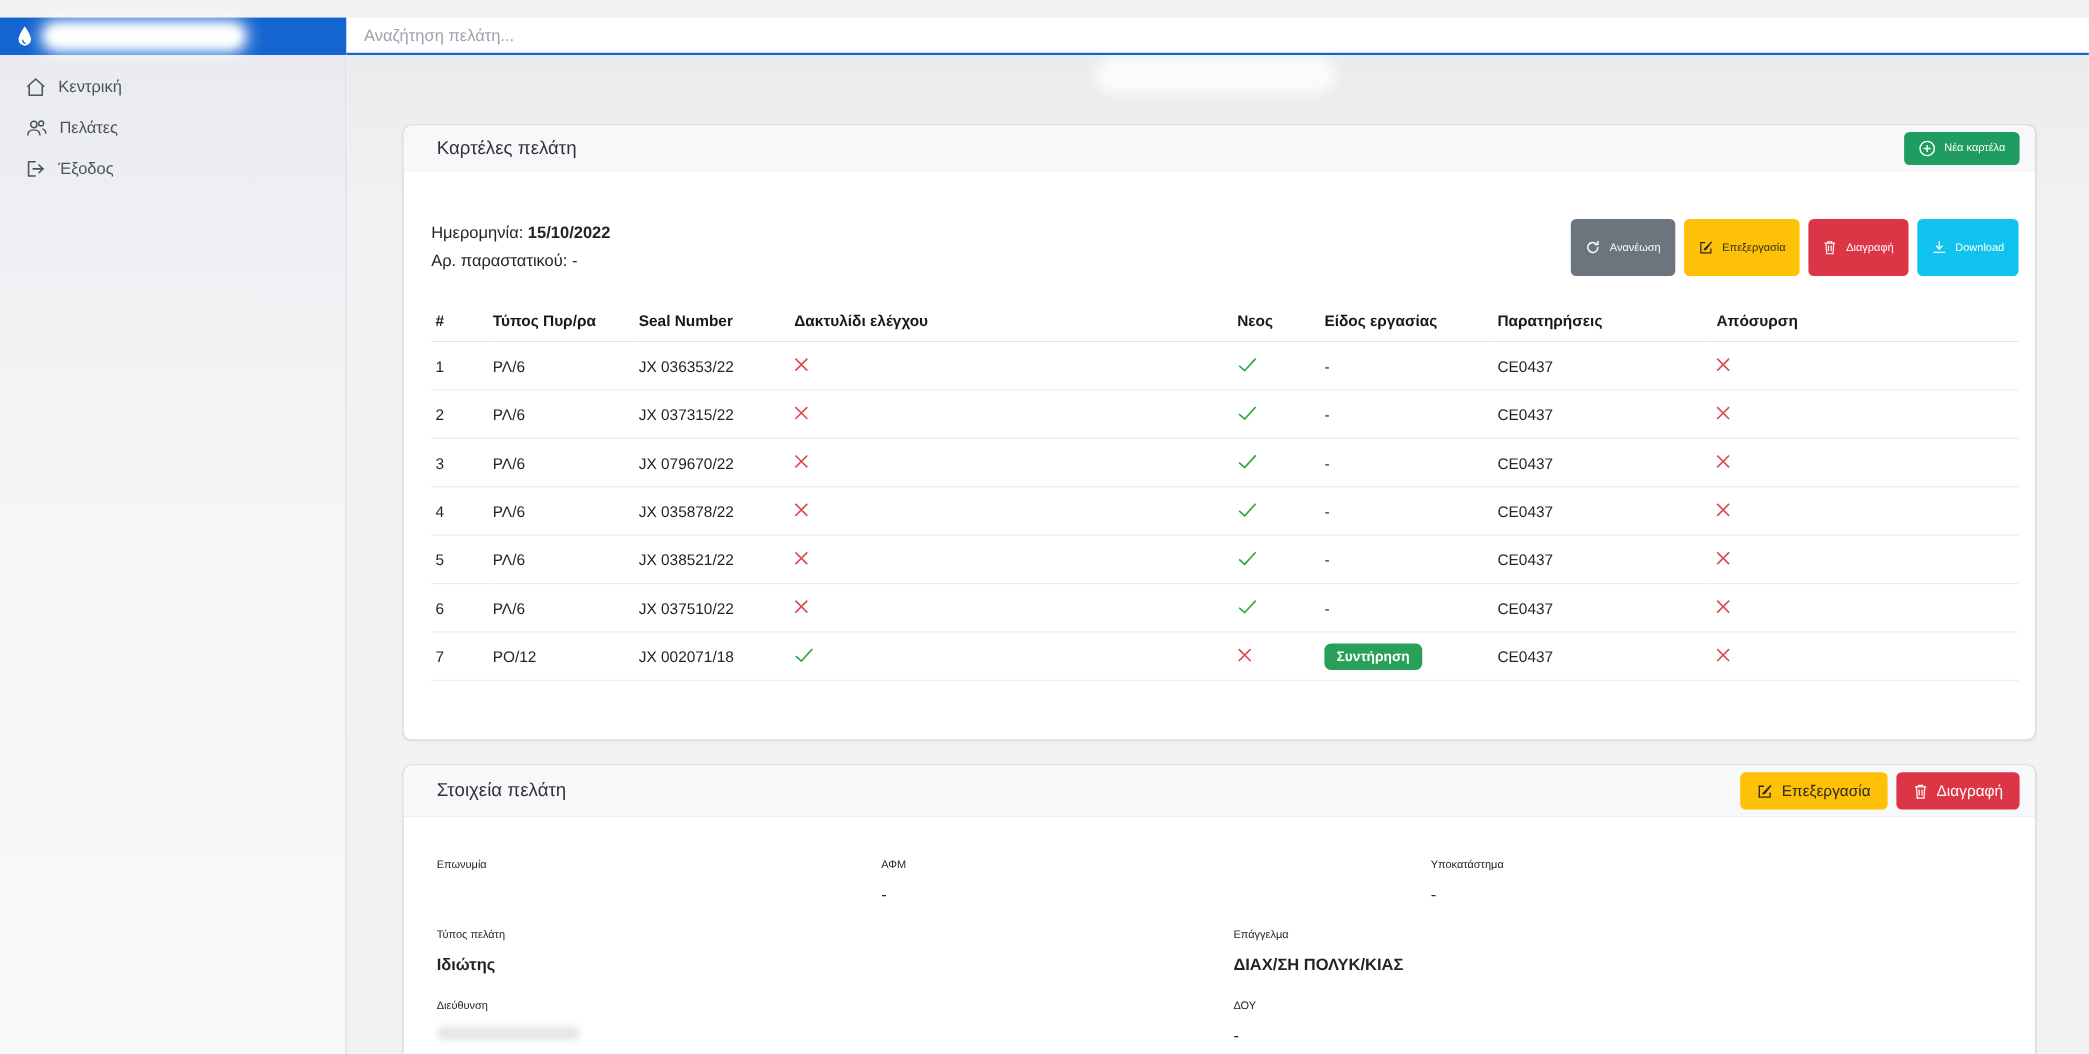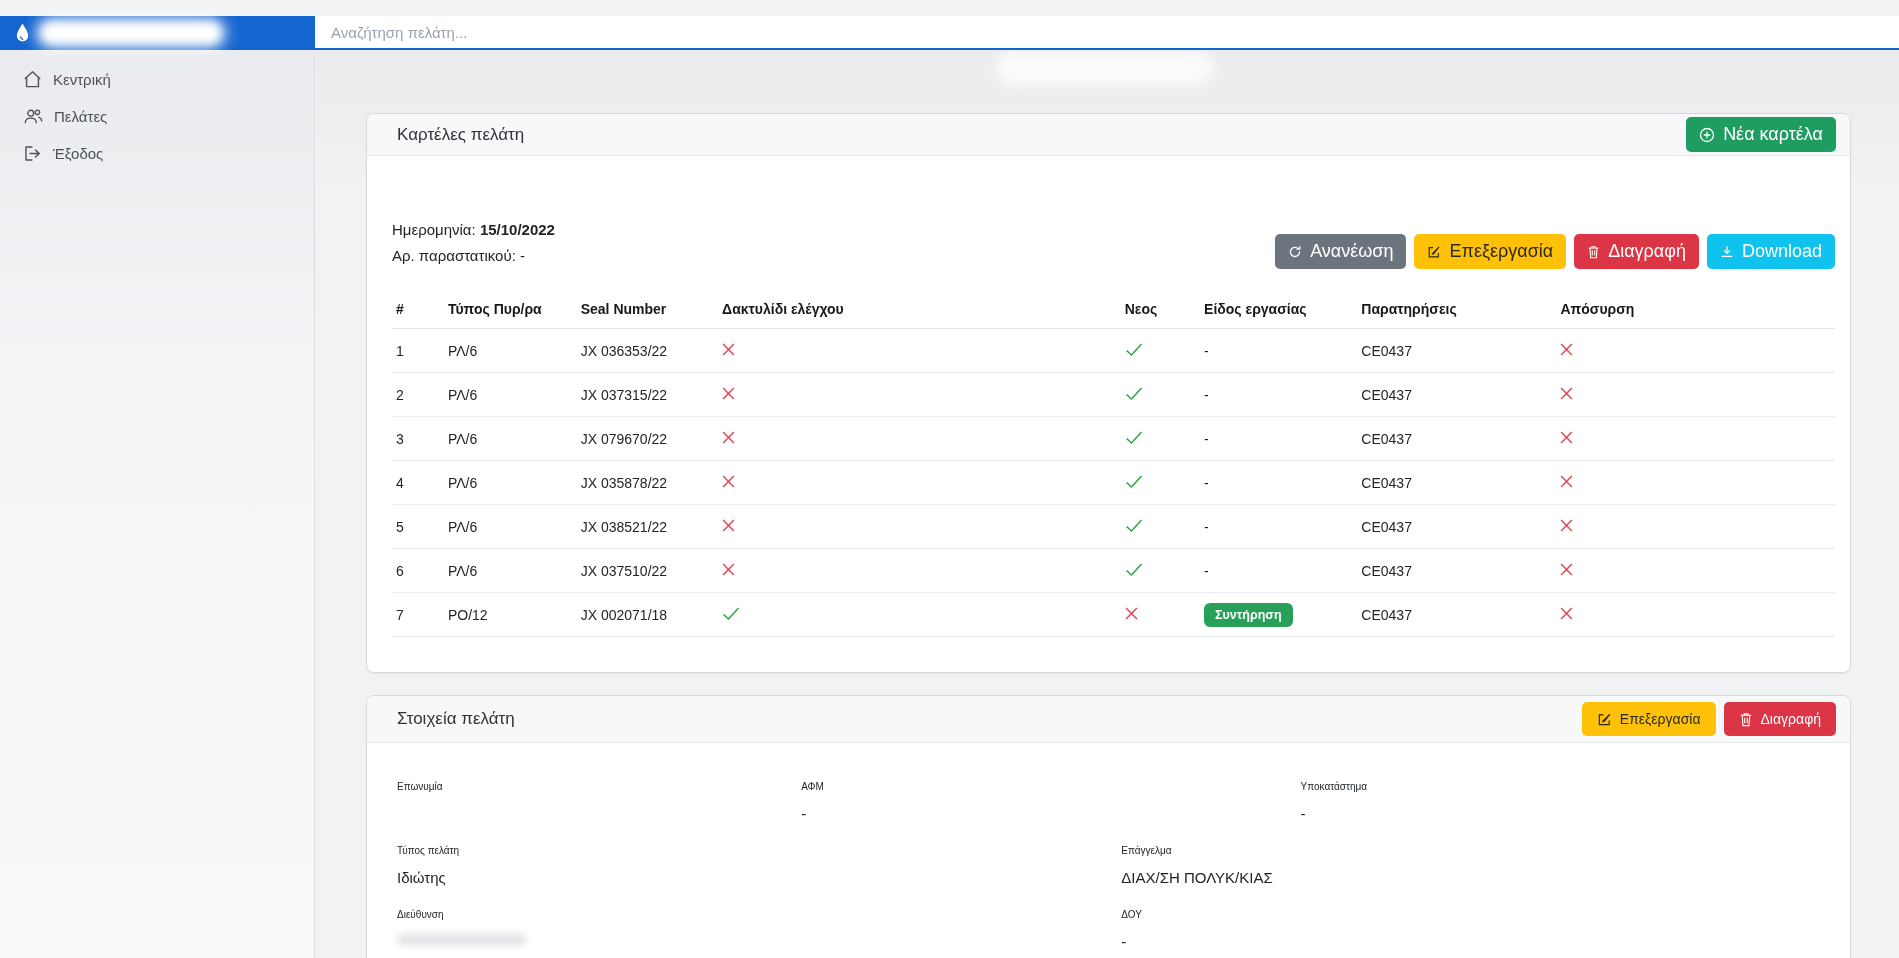--- a/index.html
+++ b/index.html
@@ -34,36 +34,36 @@
           border-radius:8px; box-shadow:0 1px 2px rgba(0,0,0,.05); }
   .card1 { top:68px; height:560px; }
   .card2 { top:650px; height:440px; }
   .card-h { display:flex; align-items:center; justify-content:space-between;
             background:#f7f8fa; border-bottom:1px solid #e6e8eb; border-radius:8px 8px 0 0; padding:0 14px 0 30px; }
   .card1 .card-h { height:42px; }
   .card2 .card-h { height:47px; }
   .card-title { font-size:17px; color:#30343a; }
 
   .btn { display:inline-flex; align-items:center; gap:8px; border:none; border-radius:5px;
-         font-size:18px; padding:7px 13px; color:#fff; cursor:pointer; font-family:inherit; white-space:nowrap; }
+         font-size:10px; padding:7px 13px; color:#fff; cursor:pointer; font-family:inherit; white-space:nowrap; }
   .btn svg { flex:0 0 auto; }
   .btn-green  { background:#1f9d61; }
   .btn-gray   { background:#6c757d; }
   .btn-yellow { background:#ffc107; color:#2c2a20; }
   .btn-red    { background:#dc3545; }
   .btn-cyan   { background:#10c3ee; }
   .card2 .btn { padding:9px 15px; font-size:14px; }
   .btn-group { display:flex; gap:8px; }
 
   
   .card-b1 { padding:23px 15px 0 25px; }
   .tabbar { border-bottom:1px solid #dee2e6; }
   .tab { display:inline-block; background:#fff; border:1px solid #dee2e6; border-bottom:1px solid #fff;
          margin-bottom:-1px; border-radius:9px 9px 0 0; padding:8px 25px; font-size:15px; color:#212529; cursor:pointer; }
-  .inforow { display:flex; justify-content:space-between; align-items:flex-end; margin-top:38px; }
+  .inforow { display:flex; justify-content:space-between; margin-top:20px; }
   .meta div { font-size:15px; color:#212529; line-height:26px; }
   .meta b { font-weight:bold; }
 
   table { width:100%; border-collapse:collapse; margin-top:28px; table-layout:fixed; }
   th { text-align:left; font-size:14px; color:#16181b; padding:4px 4px 11px 4px; border-bottom:1px solid #e2e5e9; }
   td { font-size:14px; color:#212529; height:44px; padding:0 4px; border-bottom:1px solid #e9ecef; vertical-align:middle; }
   th:nth-child(1), td:nth-child(1) { width:3.6%; }
   th:nth-child(2), td:nth-child(2) { width:9.2%; }
   th:nth-child(3), td:nth-child(3) { width:9.8%; }
   th:nth-child(4), td:nth-child(4) { width:27.9%; }
@@ -73,21 +73,21 @@
   .badge { background:#28a05a; color:#fff; font-size:12.5px; font-weight:bold; padding:5px 11px;
            border-radius:6px; display:inline-block; }
 
   
   .card-b2 { padding:38px 30px 30px 30px; }
   .drow1 { display:grid; grid-template-columns:28.4% 35.1% 1fr; }
   .drow2 { display:grid; grid-template-columns:50.9% 1fr; }
   .field { margin-bottom:23px; }
   .f-label { font-size:10px; color:#212529; margin-bottom:13px; }
   .f-value { font-size:15px; color:#212529; min-height:17px; }
-  .f-value.bold { font-weight:normal; }
+  .f-value.bold { font-weight:bold; }
   .redact { width:130px; height:13px; border-radius:7px; background:#b4bac0; opacity:.35; filter:blur(3px); }
 </style>
 </head>
 <body>
 
 <div class="topbar">
   <div class="brand">
     <span style="display:flex;">
       <svg width="17" height="20" viewBox="0 0 24 28">
           <path d="M12 1 C12 1 4 12 4 18 a8 8 0 0 0 16 0 C20 12 12 1 12 1 Z" fill="#fff"></path>

